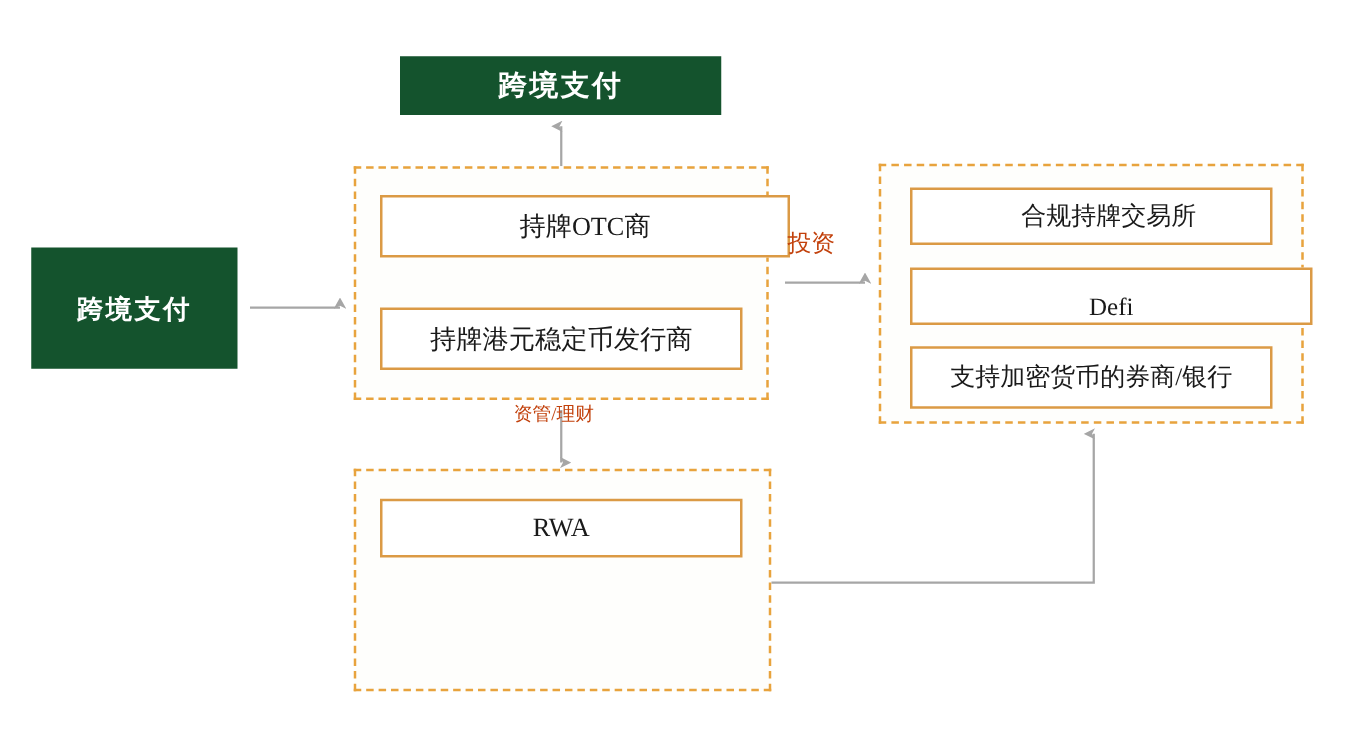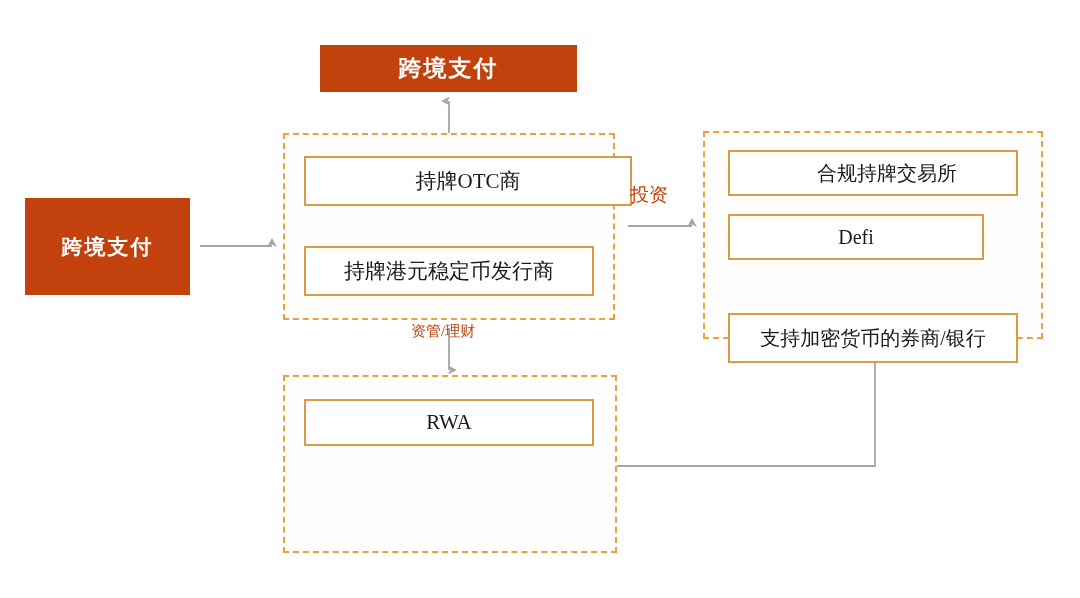--- a/index.html
+++ b/index.html
@@ -14,21 +14,21 @@
     position: relative;
     width: 1080px;
     height: 598px;
     background: #ffffff;
     overflow: hidden;
   }
 
   
   .solid-box {
     position: absolute;
-    background: #c2410c;
+    background: #14532d;
     color: #ffffff;
     display: flex;
     align-items: center;
     justify-content: center;
     text-align: center;
     font-weight: bold;
     letter-spacing: 2px;
     box-sizing: border-box;
   }
 
@@ -132,25 +132,25 @@
   <div class="node" style="left:304px; top:246px; width:290px; height:50px; font-size:21px;">
     <span>持牌港元稳定币发行商</span>
   </div>
 
   <div class="group" style="left:703px; top:131px; width:340px; height:208px;"></div>
 
   <div class="node" style="left:728px; top:150px; width:290px; height:46px; font-size:20px;padding-left:28px;">
     <span>合规持牌交易所</span>
   </div>
 
-  <div class="node" style="left:728px; top:214px; width:256px; height:46px; font-size:20px;">
+  <div class="node" style="left:728px; top:214px; width:322px; height:46px; font-size:20px;align-items:flex-end;">
     <span>Defi</span>
   </div>
 
-  <div class="node" style="left:728px; top:277px; width:290px; height:50px; font-size:20px; padding:0 12px;margin-top:36px;">
+  <div class="node" style="left:728px; top:277px; width:290px; height:50px; font-size:20px; padding:0 12px;">
     <span>支持加密货币的券商/银行</span>
   </div>
 
   <div class="group" style="left:283px; top:375px; width:334px; height:178px;"></div>
 
   <div class="node" style="left:304px; top:399px; width:290px; height:47px; font-size:21px;">
     <span>RWA</span>
   </div>
 
 

